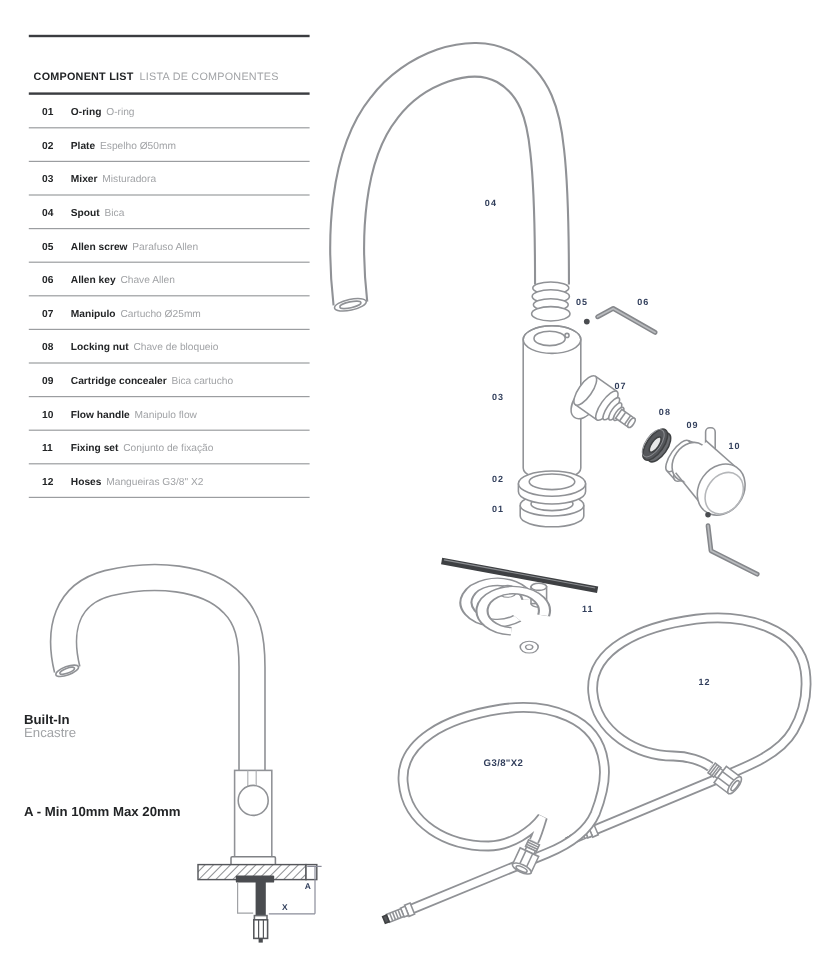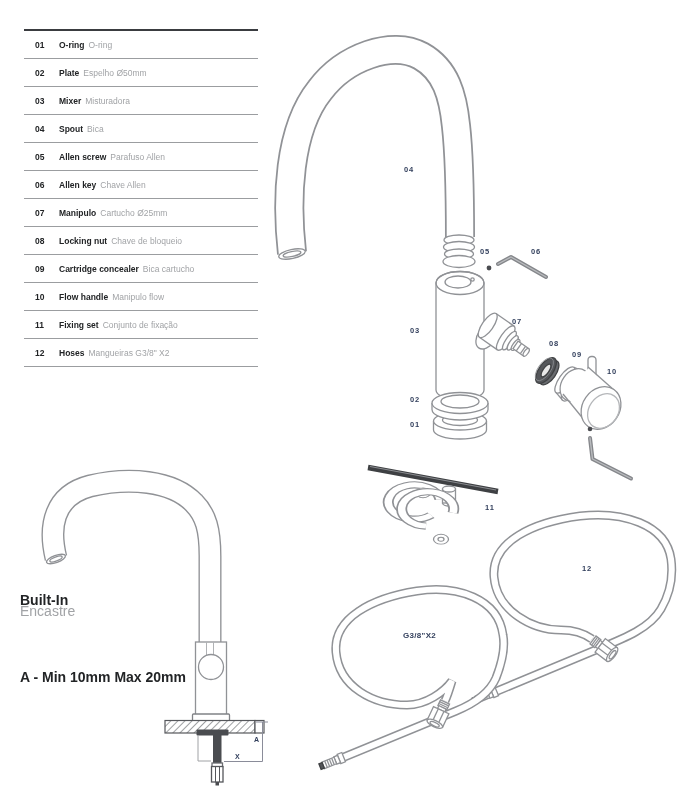--- a/index.html
+++ b/index.html
@@ -19,21 +19,21 @@
   .cnum{font-weight:bold;color:#222426;width:13px;margin-right:11px;}
   .cname{font-weight:bold;color:#222426;margin-right:4px;}
   .cdesc{color:#a1a3a6;}
 
   
   .plabel{position:absolute;font-size:7.5px;font-weight:bold;color:#323f5c;letter-spacing:.9px;}
   .plabel-lg{position:absolute;font-size:8px;font-weight:bold;color:#323f5c;letter-spacing:.3px;}
   .dim-label{position:absolute;font-size:7px;font-weight:bold;color:#323f5c;}
 
   
-  .note{position:absolute;font-size:14px;line-height:11px;white-space:nowrap;}
+  .note{position:absolute;font-size:11px;line-height:11px;white-space:nowrap;}
   .note .nb{font-weight:bold;color:#222426;display:block;}
   .note .ng{color:#a1a3a6;display:block;}
 </style>
 </head>
 <body>
 
 <div class="page">
 
   <svg class="art" width="686" height="800" viewBox="0 0 686 800" fill="none" stroke="#909296" stroke-width="1.3">
     <defs>
@@ -231,20 +231,24 @@
     </g>
 
     <g stroke="#8a8c99" stroke-width="1">
       <line x1="262.5" y1="722" x2="262.5" y2="761.5"></line>
       <line x1="224" y1="761.5" x2="262.5" y2="761.5"></line>
       <line x1="256" y1="722" x2="268" y2="722"></line>
     </g>
   </svg>
 
   <div class="clist">
+    <div class="clist-header">
+      <span class="t-bold">COMPONENT LIST</span>
+      <span class="t-gray">LISTA DE COMPONENTES</span>
+    </div>
     <div>
     <div class="crow">
       <span class="cnum">01</span>
       <span class="cname">O-ring</span>
       <span class="cdesc">O-ring</span>
     </div>
 
     <div class="crow">
       <span class="cnum">02</span>
       <span class="cname">Plate</span>

